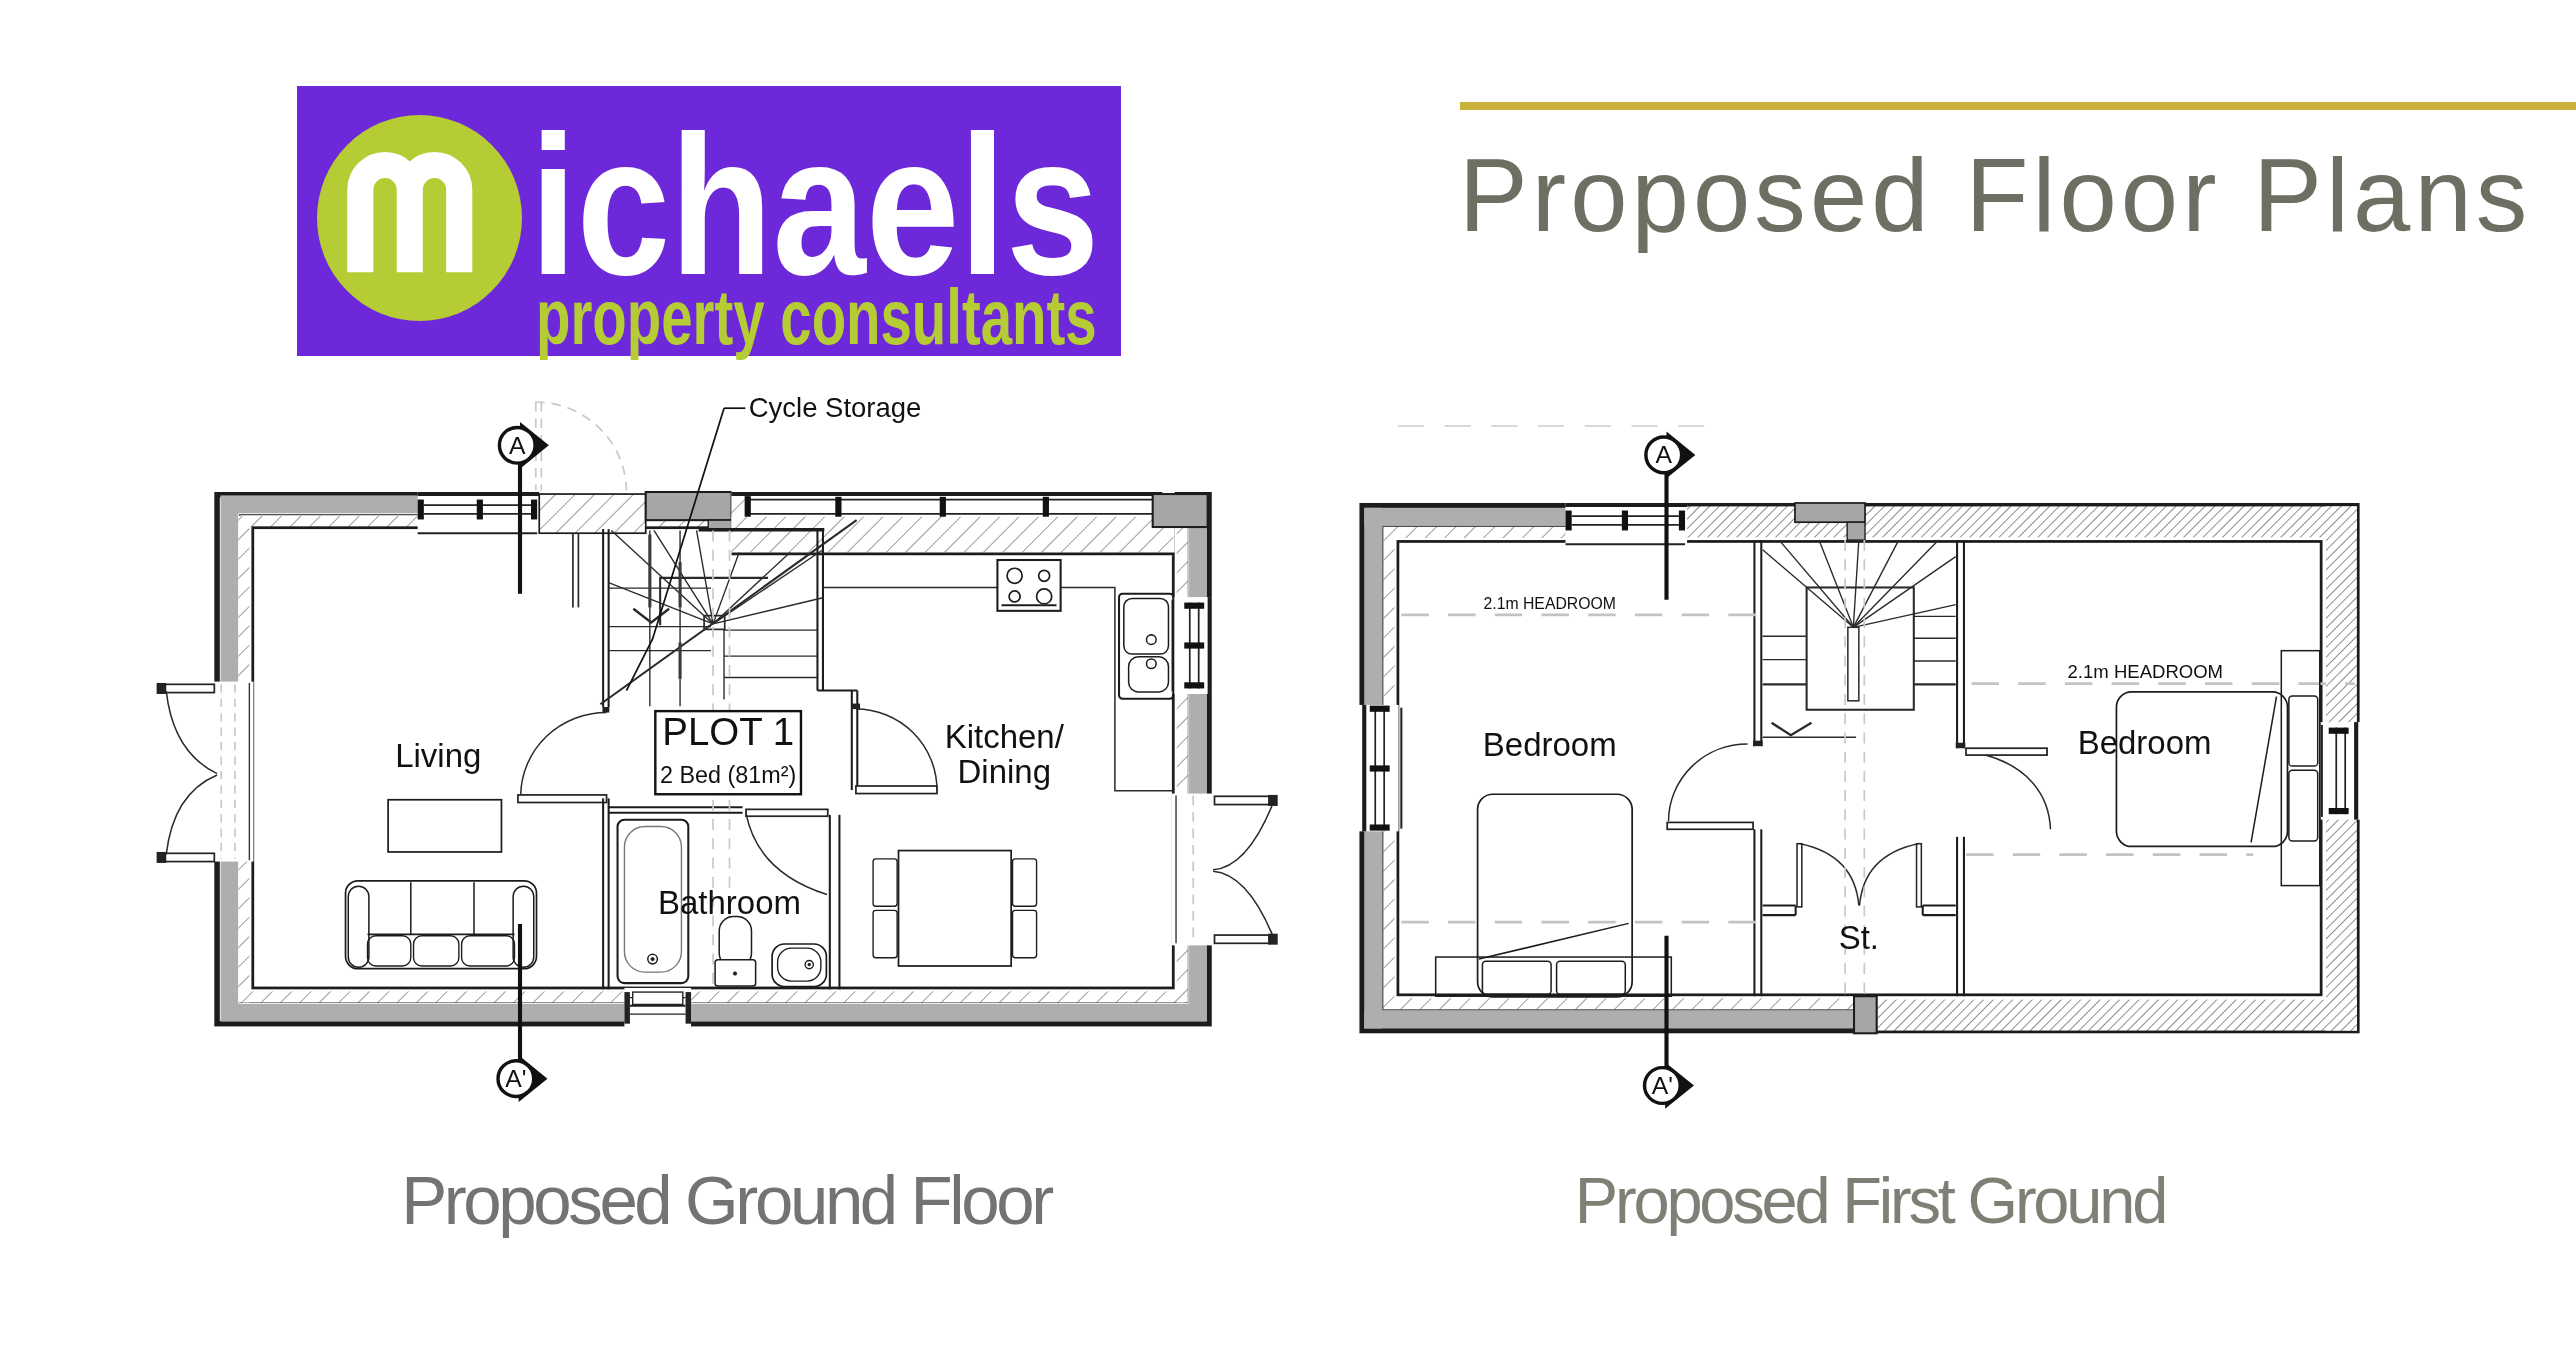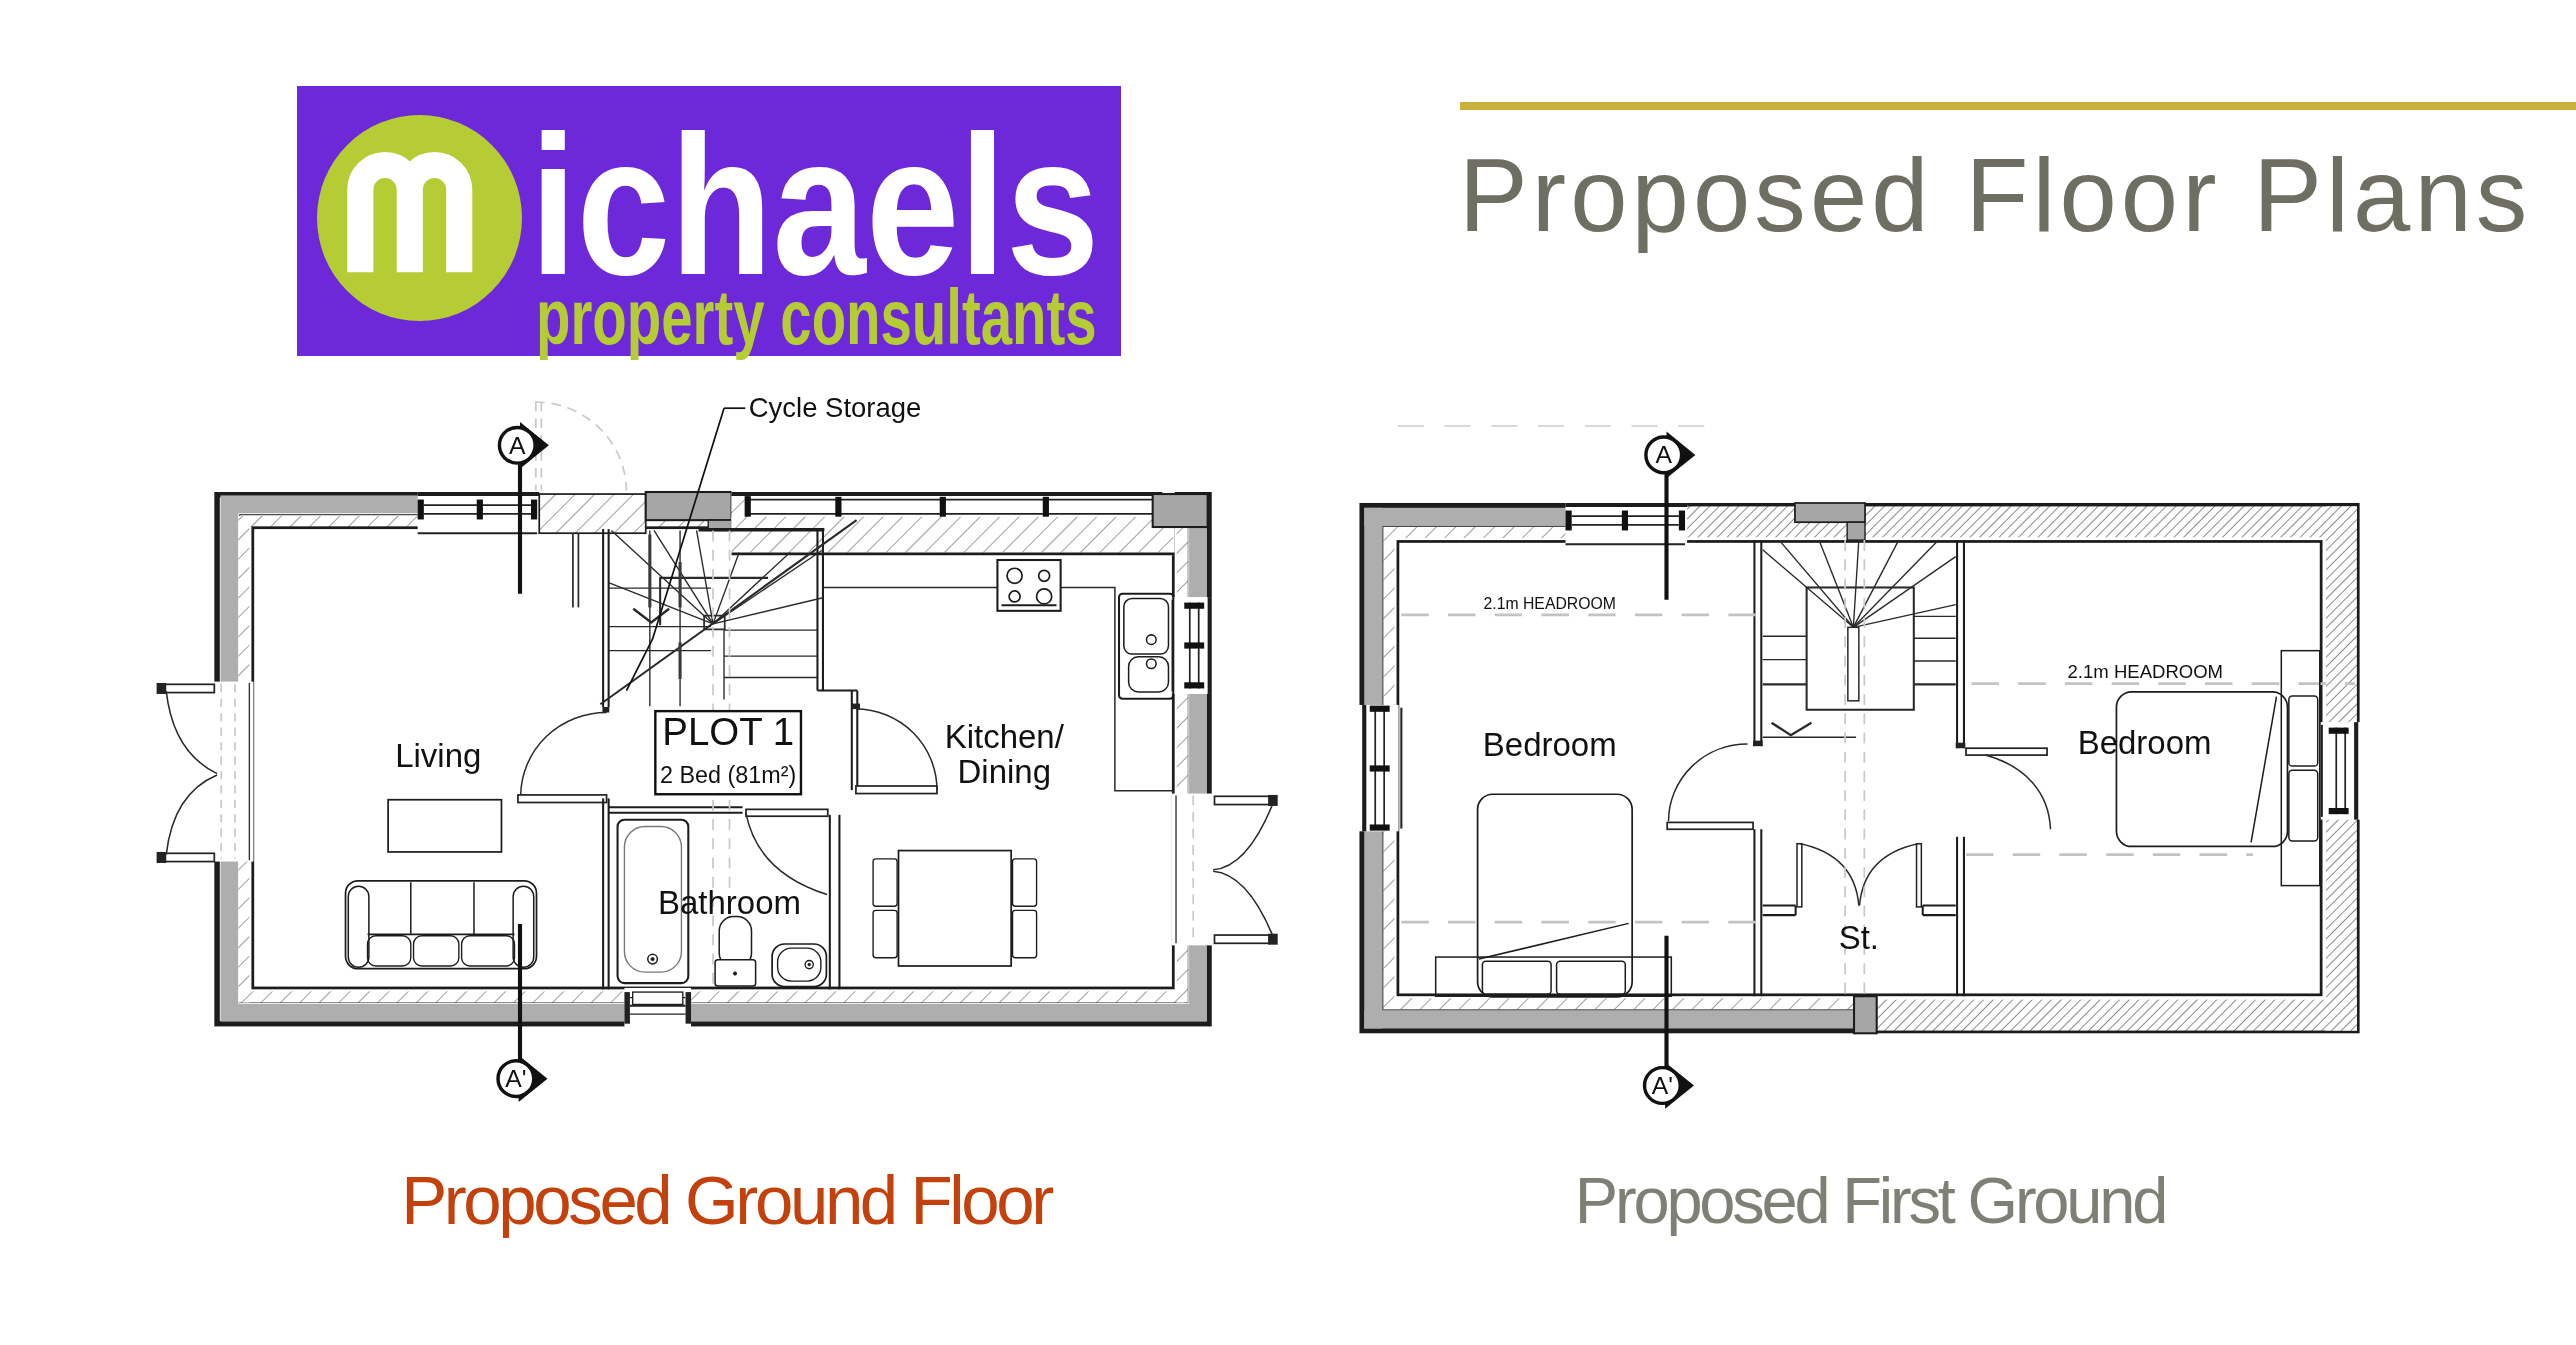--- a/index.html
+++ b/index.html
@@ -10,21 +10,21 @@
   #logo{left:297px;top:86px;width:824px;height:270px;background:#6d28d9;}
   #logocircle{left:20px;top:29px;width:205px;height:206px;background:#b5cc34;border-radius:50%;}
   #ichaels{left:233px;top:21px;color:#ffffff;font-weight:bold;font-size:198px;line-height:1;
            transform:scaleX(0.848);transform-origin:0 0;white-space:nowrap;}
   #propcons{left:239px;top:193px;color:#b5cc34;font-weight:bold;font-size:77px;line-height:1;
             transform:scaleX(0.732);transform-origin:0 0;white-space:nowrap;}
   
   #goldline{left:1460px;top:102px;width:1116px;height:7.6px;background:#c9b13b;}
   #title{left:1459px;top:144px;color:#6e6e63;font-size:103px;letter-spacing:4.1px;line-height:1;white-space:nowrap;}
   
-  #cap1{left:245px;top:1166px;width:962px;text-align:center;color:#c2410c;font-size:69px;letter-spacing:-3.4px;line-height:1;}
+  #cap1{left:245px;top:1166px;width:962px;text-align:center;color:#737373;font-size:69px;letter-spacing:-3.4px;line-height:1;}
   #cap2{left:1389px;top:1168px;width:962px;text-align:center;color:#7f7f75;font-size:65px;letter-spacing:-3.2px;line-height:1;}
 </style>
 </head>
 <body>
 
 <div id="logo" class="abs">
 
   <div id="logocircle" class="abs"></div>
 
   <svg class="abs" style="left:0;top:0" width="275" height="270" viewBox="0 0 400 393">

